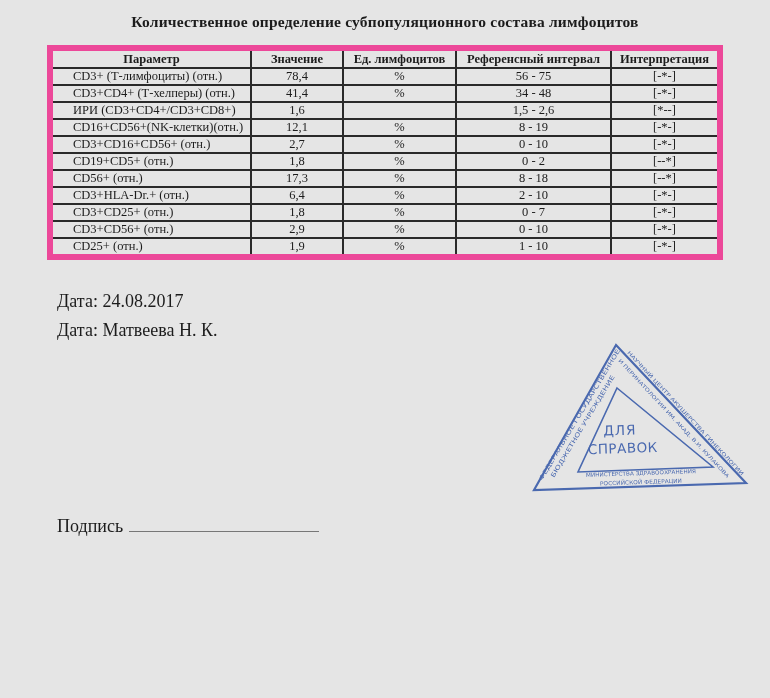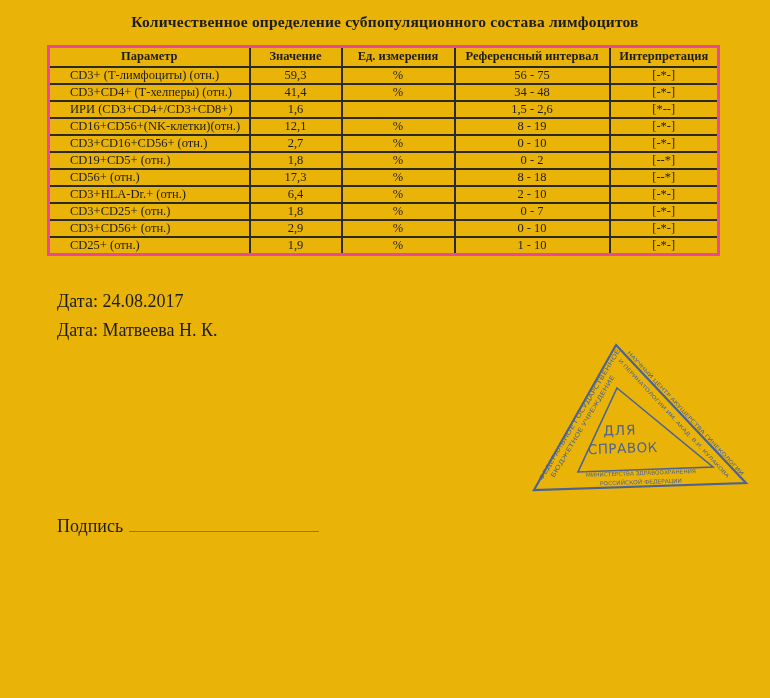--- a/index.html
+++ b/index.html
@@ -1,21 +1,21 @@
 <!DOCTYPE html>
 <html><head>
 <meta charset="utf-8">
 <style>
   * { margin: 0; padding: 0; box-sizing: border-box; }
   html, body { background: #ffffff; }
   .page {
     position: relative;
     width: 770px;
     height: 698px;
-    background: #eab308;
+    background: #e5e5e5;
     font-family: "Liberation Serif", "DejaVu Serif", serif;
     color: #1c1c1c;
     overflow: hidden;
   }
   .doc-title {
     position: absolute;
     top: 13px;
     left: 0;
     width: 100%;
     text-align: center;
@@ -23,21 +23,21 @@
     font-size: 15.5px;
     letter-spacing: 0.2px;
   }
   table.results {
     position: absolute;
     top: 45px;
     left: 47px;
     width: 670px;
     border-collapse: collapse;
     table-layout: fixed;
-    border: 3px solid #ec4899;
+    border: 6px solid #ec4899;
   }
   table.results th, table.results td {
     border: 2px solid #2a2a2a;
     font-size: 12.5px;
     padding: 0 3px;
     overflow: hidden;
     white-space: nowrap;
   }
   table.results th {
     height: 20px;
@@ -92,29 +92,29 @@
       <col style="width:201px">
       <col style="width:92px">
       <col style="width:113px">
       <col style="width:155px">
       <col style="width:109px">
     </colgroup>
     <thead>
       <tr>
         <th>Параметр</th>
         <th>Значение</th>
-        <th>Ед. измерения</th>
+        <th>Ед. лимфоцитов</th>
         <th>Референсный интервал</th>
         <th>Интерпретация</th>
       </tr>
     </thead>
     <tbody>
         <tr>
           <td class="col-param">CD3+ (Т-лимфоциты) (отн.)</td>
-          <td class="col-value">59,3</td>
+          <td class="col-value">78,4</td>
           <td class="col-unit">%</td>
           <td class="col-ref">56 - 75</td>
           <td class="col-interp">[-*-]</td>
         </tr>
         <tr>
           <td class="col-param">CD3+CD4+ (Т-хелперы) (отн.)</td>
           <td class="col-value">41,4</td>
           <td class="col-unit">%</td>
           <td class="col-ref">34 - 48</td>
           <td class="col-interp">[-*-]</td>

